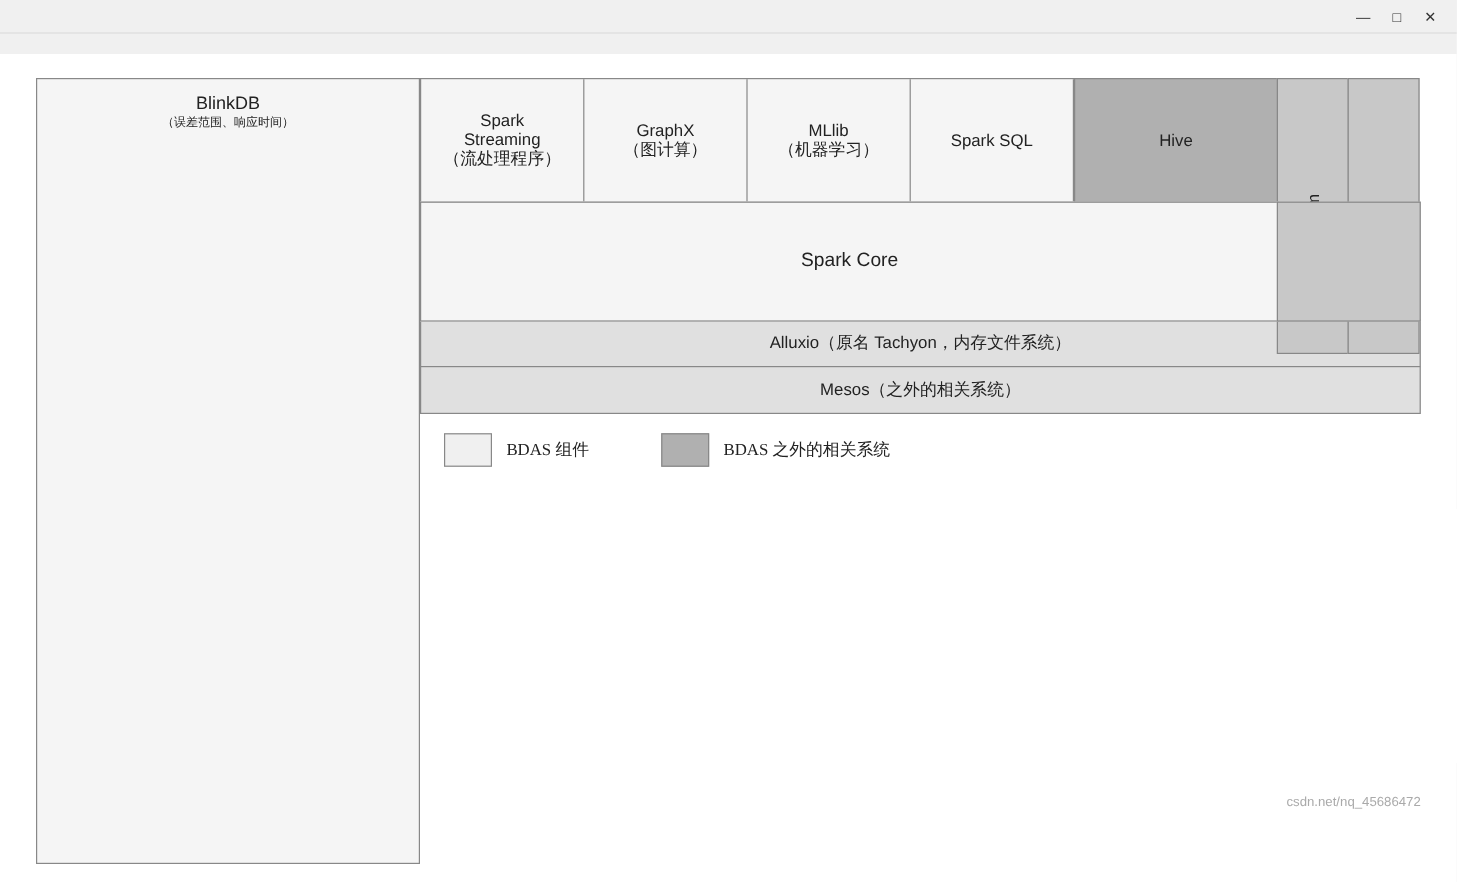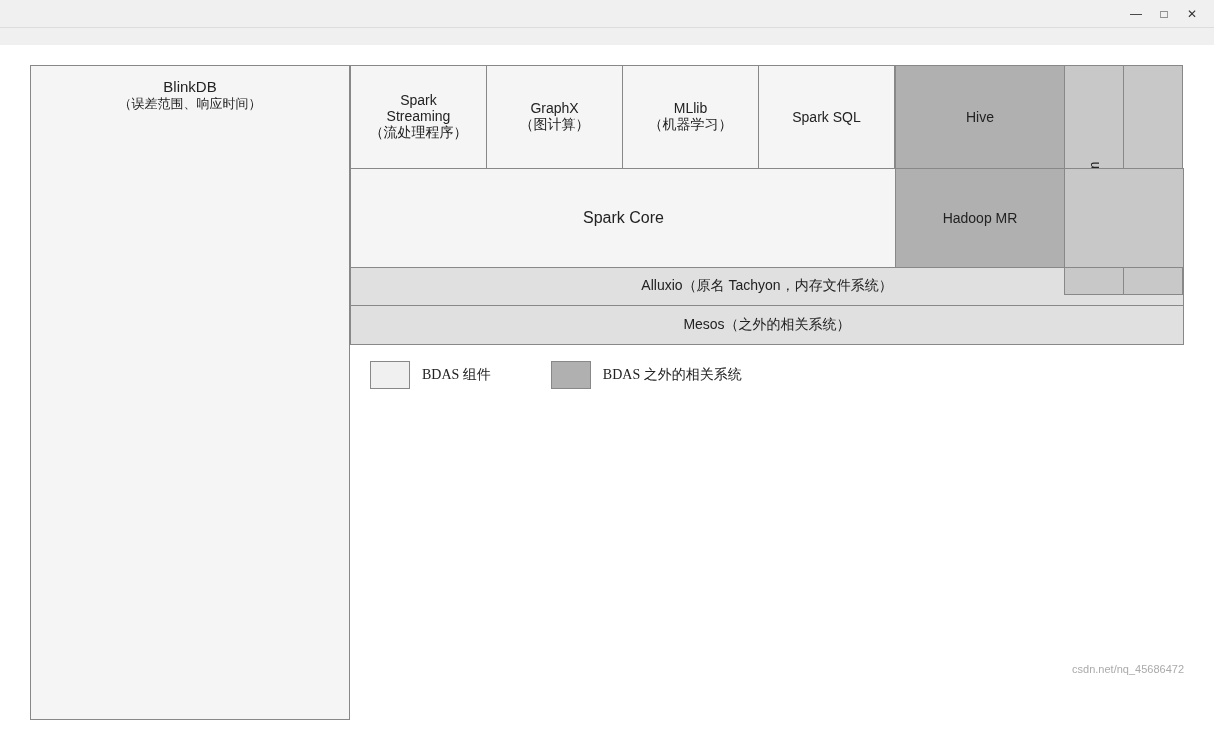--- a/index.html
+++ b/index.html
@@ -50,21 +50,21 @@
       margin-bottom: 12px;
     }
     .blinkdb-box {
       border: 1.5px solid #888;
       background: #f5f5f5;
       padding: 12px 40px;
       text-align: center;
       min-width: 320px;
     }
     .blinkdb-box .title { font-size: 15px; font-weight: normal; }
-    .blinkdb-box .subtitle { font-size: 13px; }
+    .blinkdb-box .subtitle { font-size: 10px; }
 
     
     .diagram-area {
       display: flex;
       flex-direction: column;
       flex: 1;
       gap: 0;
     }
 
     
@@ -289,23 +289,20 @@
         <div class="mpi-col">
           <span>MPI</span>
         </div>
       </div>
     </div>
 
     <div class="row2" style="margin-top: -1px; position: relative;">
       <div class="spark-core-box">
         <span>Spark Core</span>
       </div>
-      <div class="hadoop-mr-box" style="width: 170px; margin-left: -1px;">
-        <span>Hadoop MR</span>
-      </div>
 
       <div style="width: 120px; flex-shrink: 0; margin-left: -1px; background: #c8c8c8; border: 1.5px solid #888;"></div>
     </div>
 
     <div class="bar-section">
       <div class="bar">
         <span>Alluxio（原名 Tachyon，内存文件系统）</span>
       </div>
       <div class="bar">
         <span>Mesos（之外的相关系统）</span>

